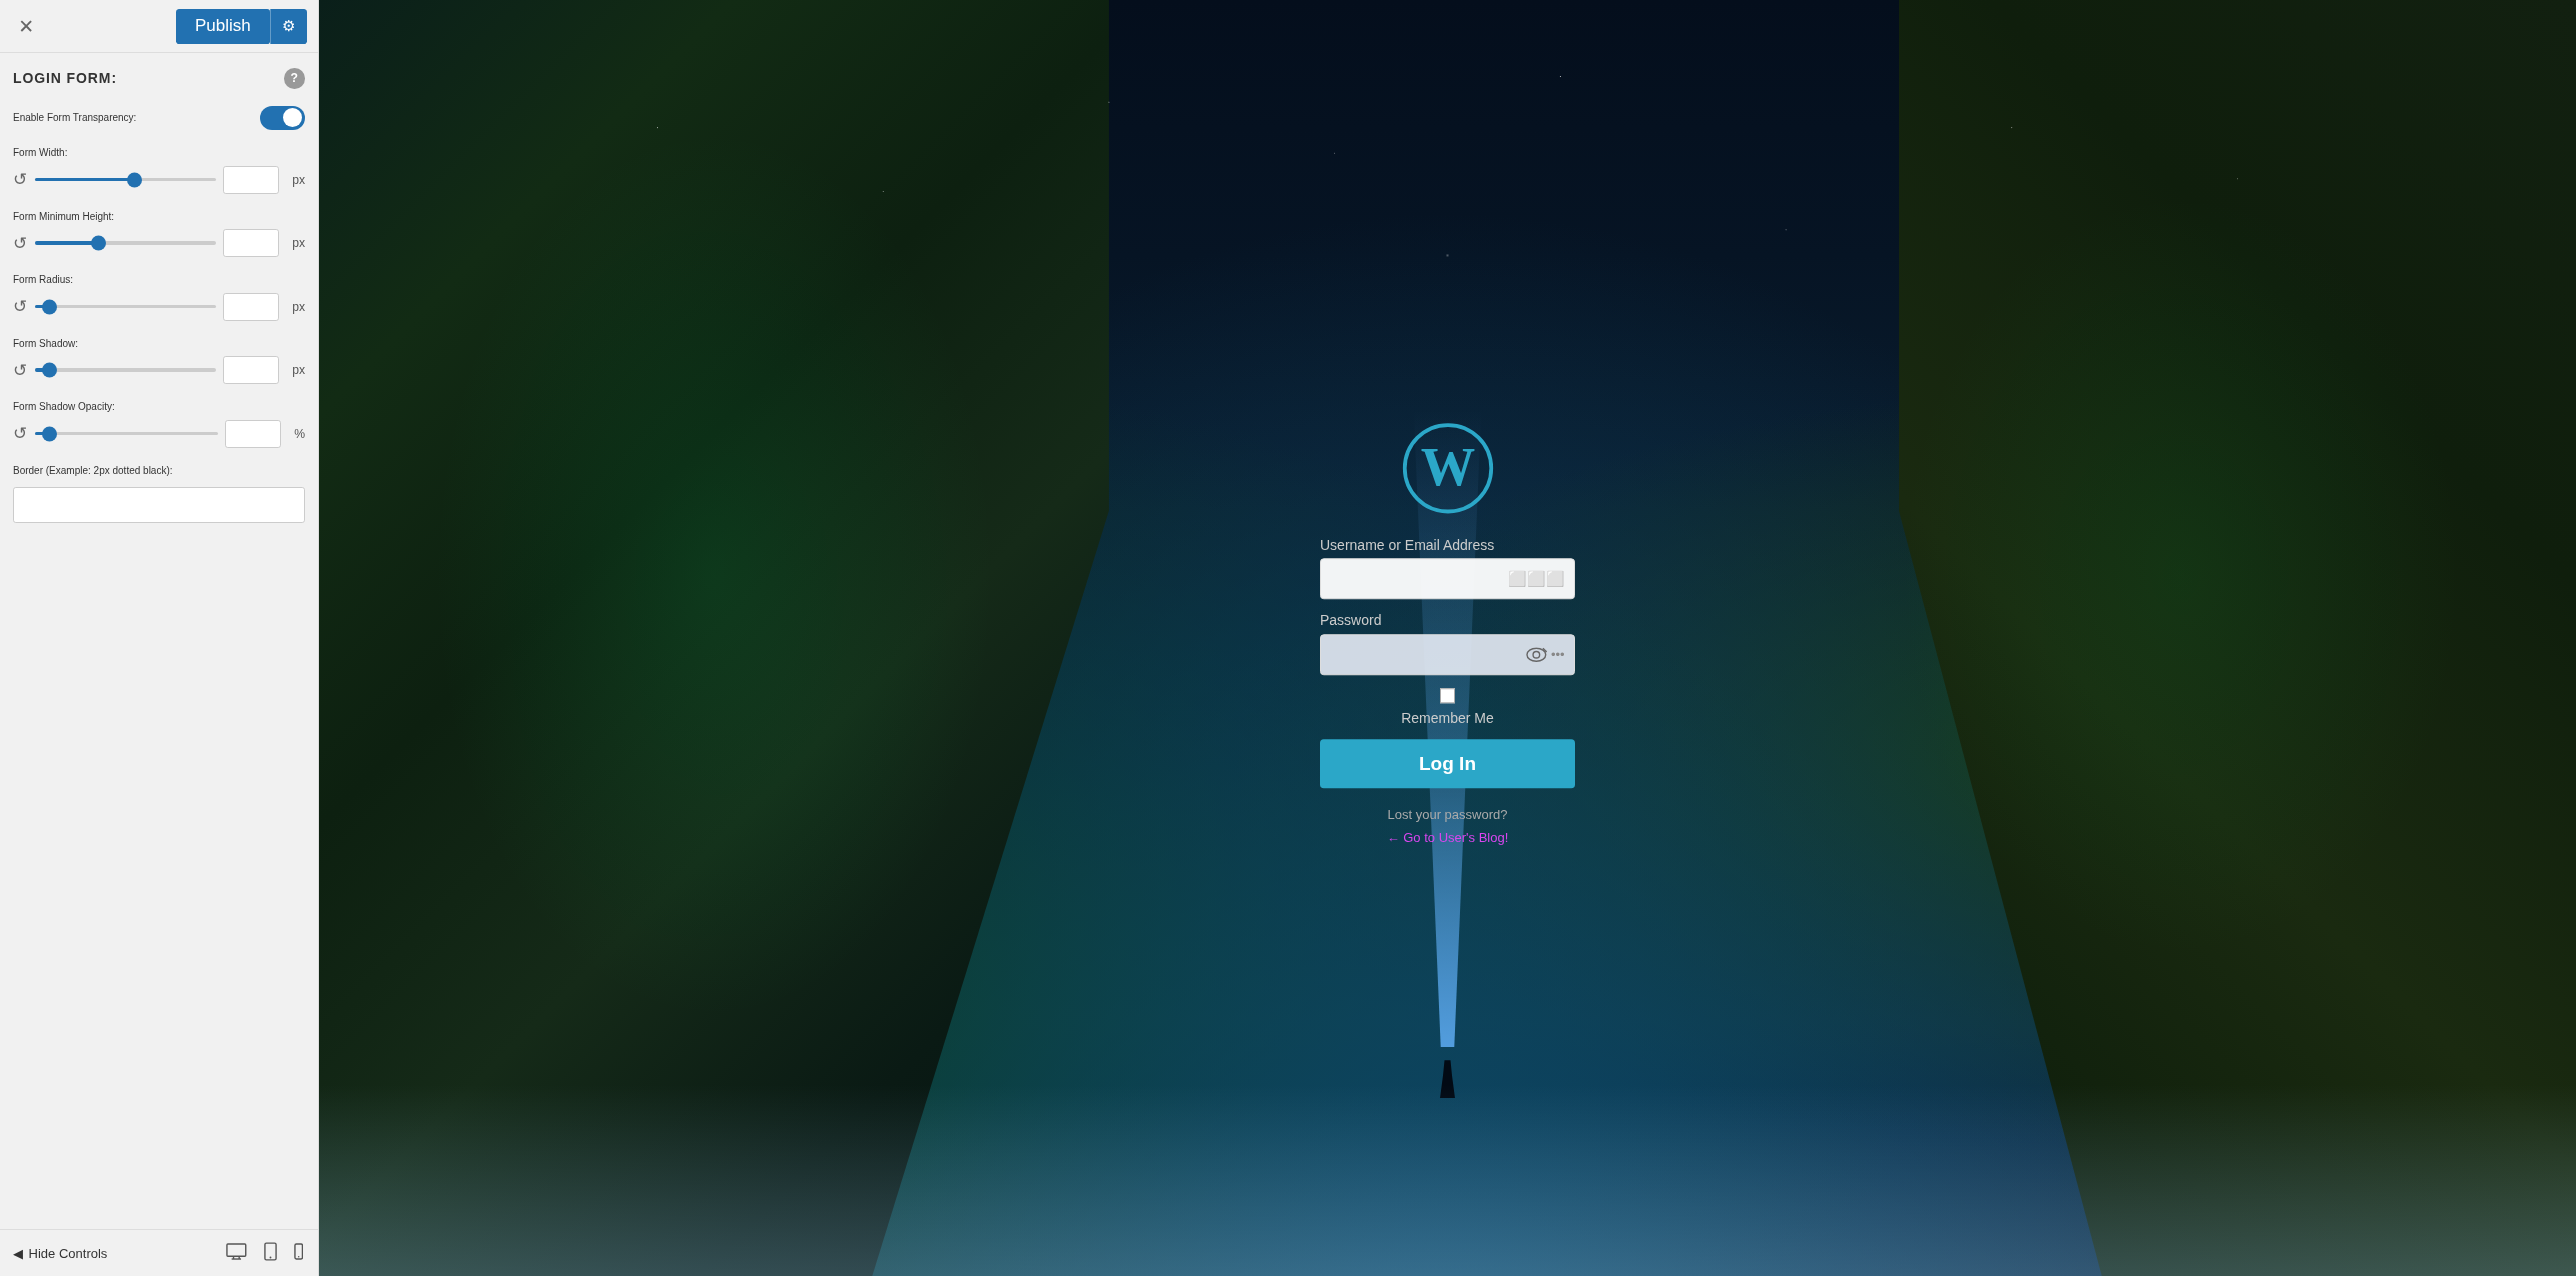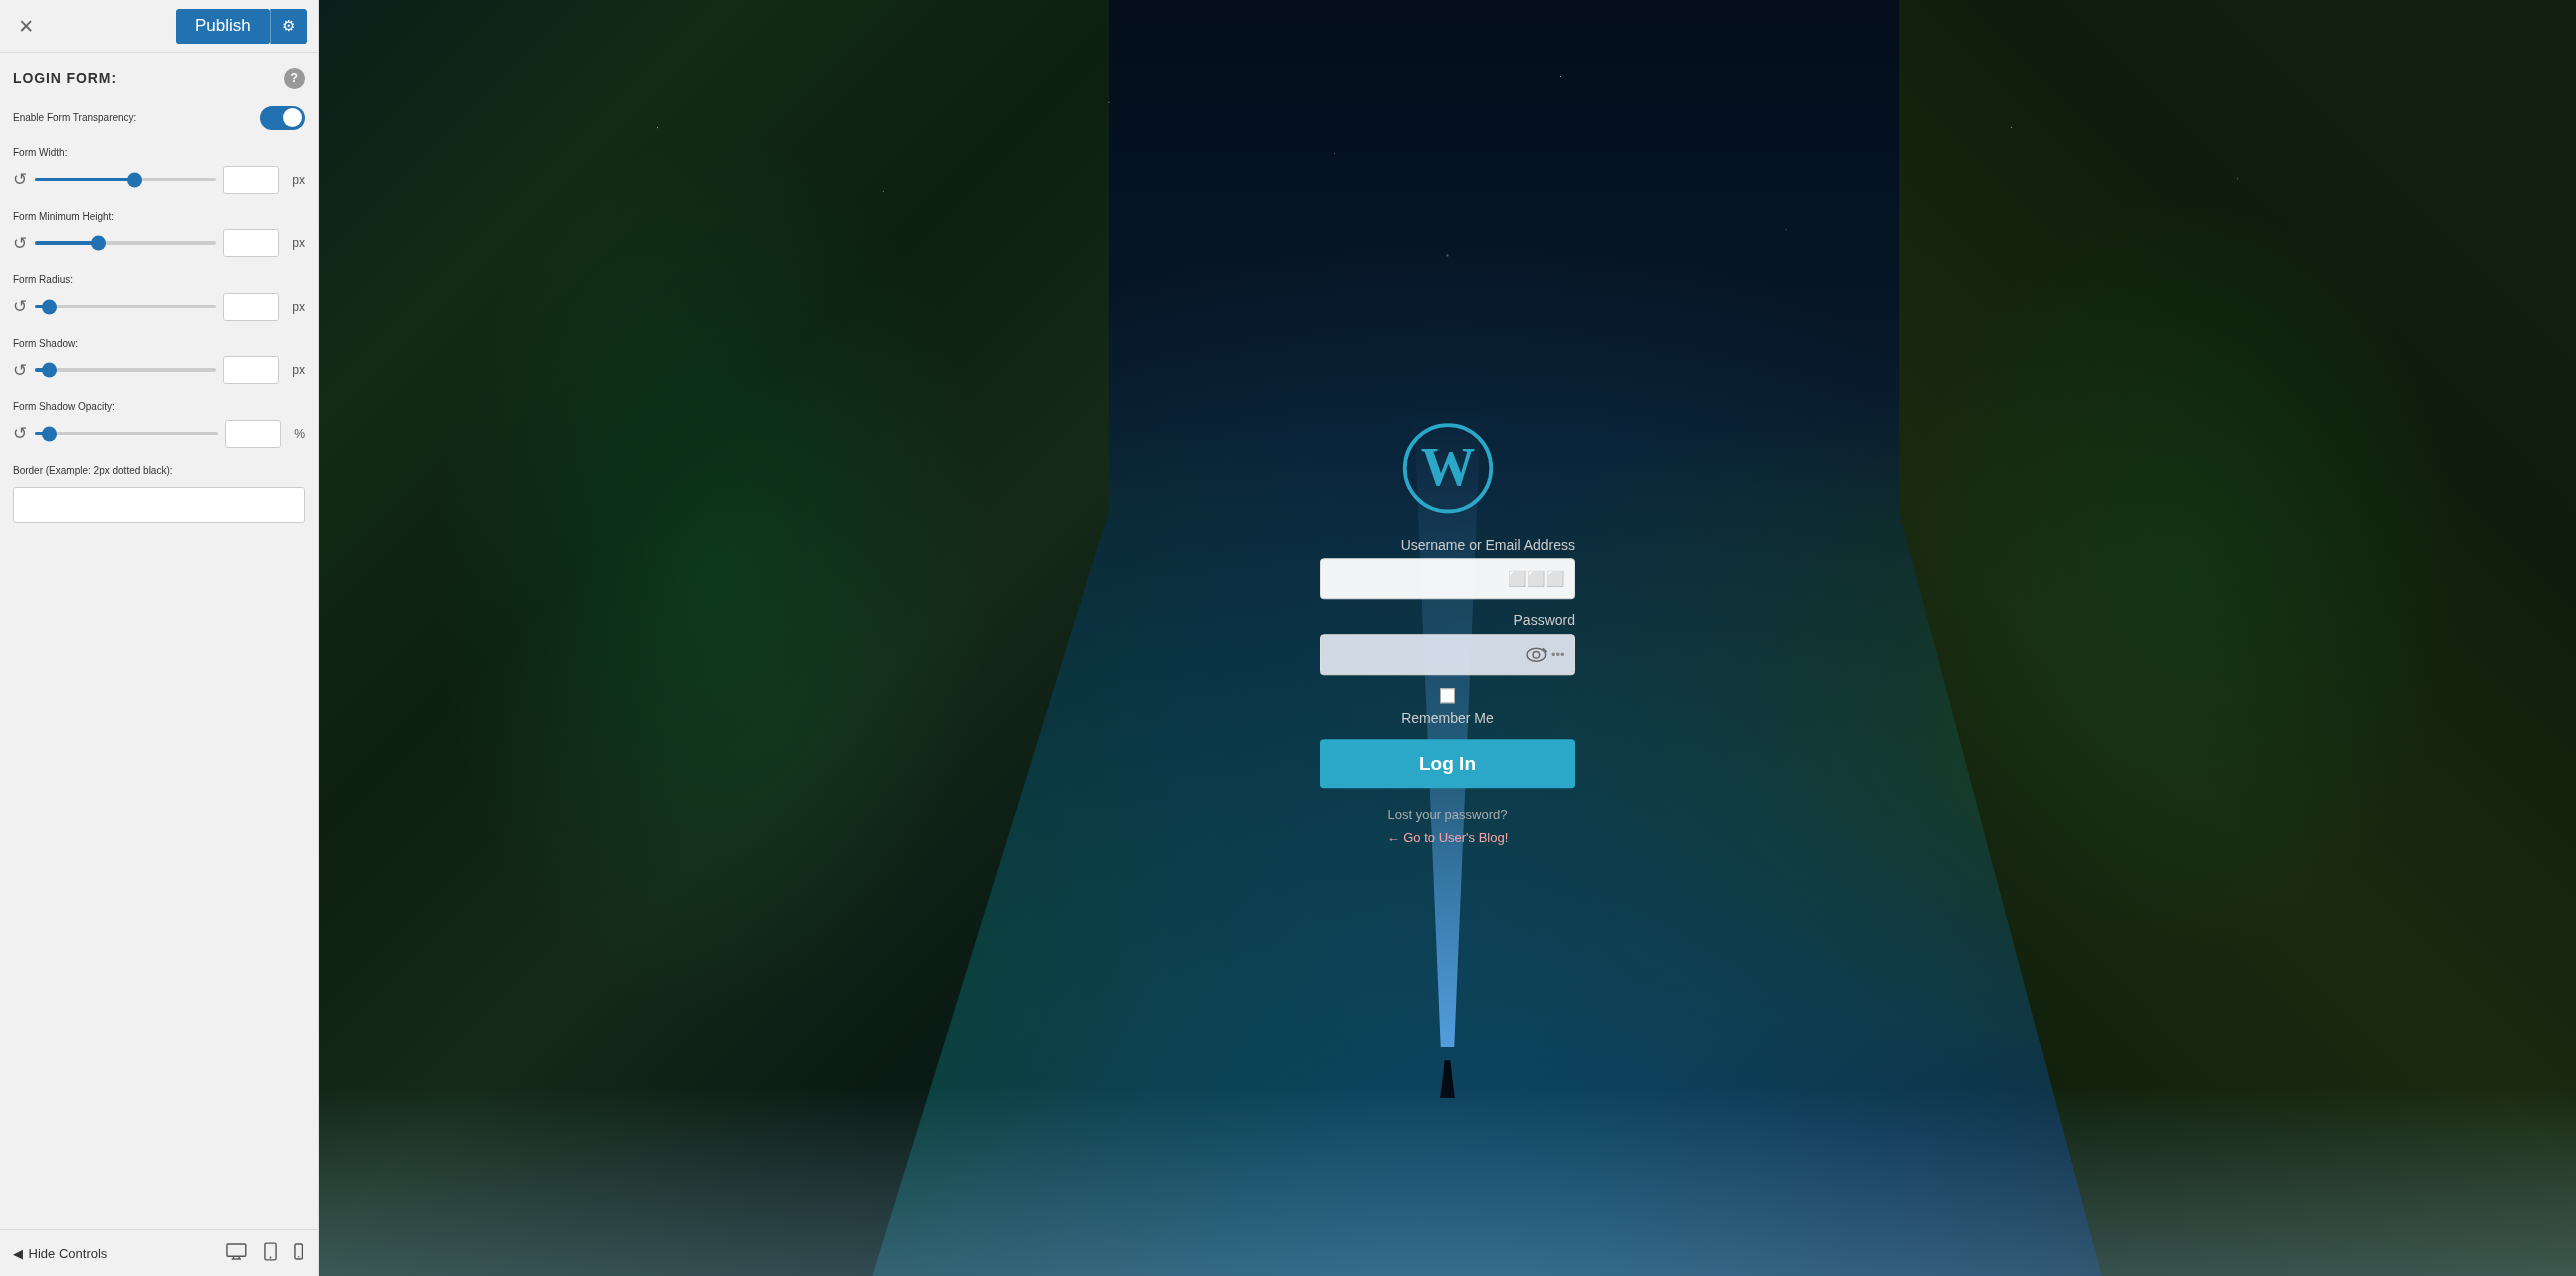--- a/index.html
+++ b/index.html
@@ -366,21 +366,20 @@
       height: 94px;
       margin-bottom: 19px;
     }
 
     .form-field-label {
       font-size: 14px;
       color: #ccc;
       margin-bottom: 5.6px;
       align-self: flex-start;
       width: 100%;
-      text-align: right;
     }
 
     .form-input {
       width: 100%;
       height: 41px;
       border: 0.9px solid #ddd;
       border-radius: 3.8px;
       background: rgba(255,255,255,0.95);
       margin-bottom: 13px;
       padding: 0 9.4px;
@@ -437,21 +436,21 @@
 
     .lost-password-link {
       color: #aaa;
       font-size: 13px;
       text-decoration: none;
       margin-bottom: 7.5px;
       cursor: pointer;
     }
 
     .goto-blog-link {
-      color: #fca5a5;
+      color: #d946ef;
       font-size: 13px;
       text-decoration: none;
       cursor: pointer;
     }
   </style>
 </head>
 <body>
 
 <div id="left-panel">
 

